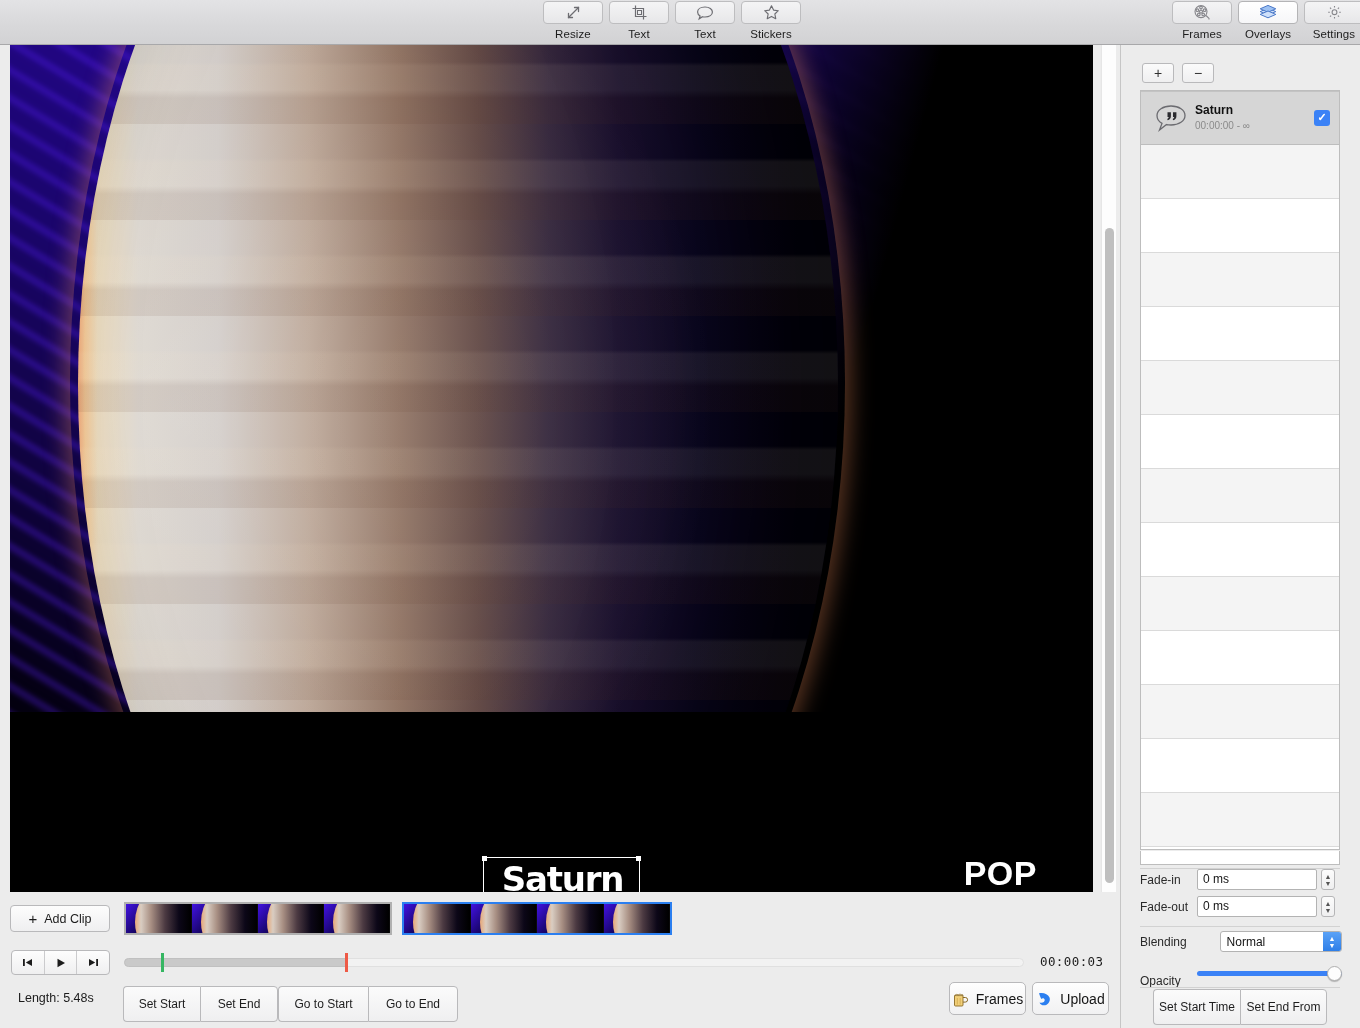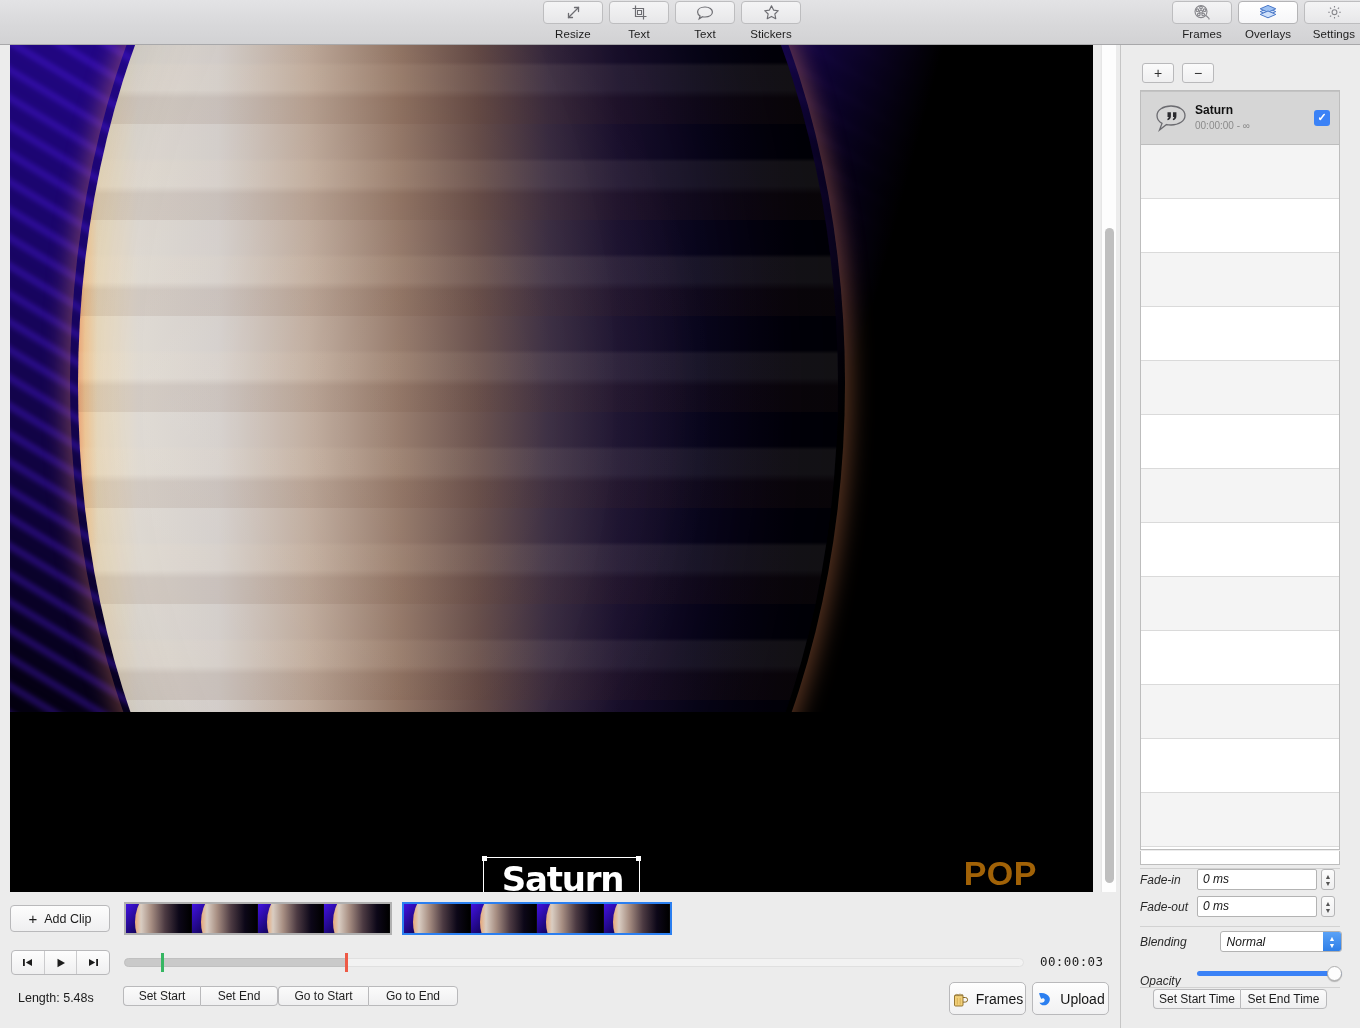--- a/index.html
+++ b/index.html
@@ -117,21 +117,21 @@
   .overlay-text {
     position: absolute; left: 0; top: 1px; width: 157px;
     text-align: center; color: #fff;
     font-family: "DejaVu Sans", sans-serif;
     font-weight: bold; font-size: 34px; line-height: 40px;
     letter-spacing: -1.2px;
     text-shadow: 2px 2px 0 rgba(0,0,0,.85), -1px -1px 0 rgba(0,0,0,.55);
   }
   .popsci {
     position: absolute; right: 56px; top: 812px;
-    color: #a16207; font-weight: bold; font-size: 34px;
+    color: #ffffff; font-weight: bold; font-size: 34px;
     line-height: 33px; letter-spacing: .5px;
     font-family: "Liberation Sans", sans-serif;
   }
 
   
   .pv-scroll {
     position: absolute; left: 1101px; top: 45px; width: 15px; height: 847px;
     background: #fdfdfd; border-left: 1px solid #e6e6e6;
   }
   .pv-thumb {
@@ -175,21 +175,21 @@
     width: 16px; height: 16px; border-radius: 3px; background: #3b82f6;
     display: flex; align-items: center; justify-content: center;
     color: #fff; font-size: 11px; font-weight: bold; line-height: 1;
   }
   .ov-footer {
     position: absolute; left: 19px; top: 806px; width: 200px; height: 14px;
     background: #fff; border: 1px solid #bdbdbd; border-top: none;
   }
 
   .rp-sep { position: absolute; left: 19px; width: 200px; height: 1px; background: #d2d2d2; }
-  .fld-row { position: absolute; display: flex; align-items: center; font-style: italic; }
+  .fld-row { position: absolute; display: flex; align-items: center; }
   .fld-label { font-size: 12px; color: #2a2a2a; }
   .txtfield {
     border: 1px solid #b3b3b3; background: #fff; border-radius: 2px;
     font-size: 12px; color: #141414; padding: 2px 5px;
     font-family: "Liberation Sans", sans-serif;
   }
   .stepper {
     width: 14px; height: 21px; border: 1px solid #b5b5b7; border-radius: 3px;
     background: linear-gradient(to bottom, #fcfcfc, #efeff0);
     display: flex; flex-direction: column; align-items: center; justify-content: center;
@@ -270,21 +270,21 @@
   .scrub-mark { position: absolute; top: 3px; width: 3px; height: 19px; }
   .mark-start { left: 37px; background: #35b662; }
   .mark-end   { left: 221px; background: #ee5a46; }
   .timecode {
     position: absolute; left: 1040px; top: 954px;
     font-family: "DejaVu Sans Mono", monospace; font-size: 12.5px; color: #1c1c1c;
     letter-spacing: .4px;
   }
   .length-lbl { position: absolute; left: 18px; top: 991px; font-size: 12.5px; color: #1b1b1b; }
   .seg { position: absolute; top: 986px; height: 24px; display: flex; }
-  .seg .gbtn { height: 20px; border-right-width: 0; }
+  .seg .gbtn { height: 36px; border-right-width: 0; }
   .seg .gbtn:first-child { border-radius: 4px 0 0 4px; }
   .seg .gbtn:last-child { border-radius: 0 4px 4px 0; border-right-width: 1px; }
   .seg-a { left: 123px; }
   .seg-b { left: 278px; }
   .bigbtn {
     position: absolute; top: 982px; height: 33px;
     border: 1px solid #b9b9bb; border-radius: 5px;
     background: linear-gradient(to bottom, #fefefe, #f1f1f2);
     display: flex; align-items: center; justify-content: center; gap: 7px;
     font-size: 14px; color: #151515;
@@ -504,21 +504,21 @@
       <div style="position: relative; width: 145px; height: 16px;">
         <div class="slider-track" style="left: 0; top: 6px; width: 145px;"></div>
         <div class="slider-knob" style="left: 130px; top: 1px;"></div>
       </div>
     </div>
 
     <div class="rp-sep" style="top: 942px;"></div>
 
     <div class="seg" style="left: 32px; top: 944px;">
       <div class="gbtn" style="width: 87px; padding: 0 4px;">Set Start Time</div>
-      <div class="gbtn" style="width: 87px; padding: 0 4px;">Set End Time</div>
+      <div class="gbtn" style="width: 87px; padding: 0 4px;">Set End From</div>
     </div>
   </div>
 
   <div class="bottom">
     <div class="addclip">
       <span style="font-size:15px;">+</span>
       <span>Add Clip</span>
     </div>
 
     <div class="clip c1">

